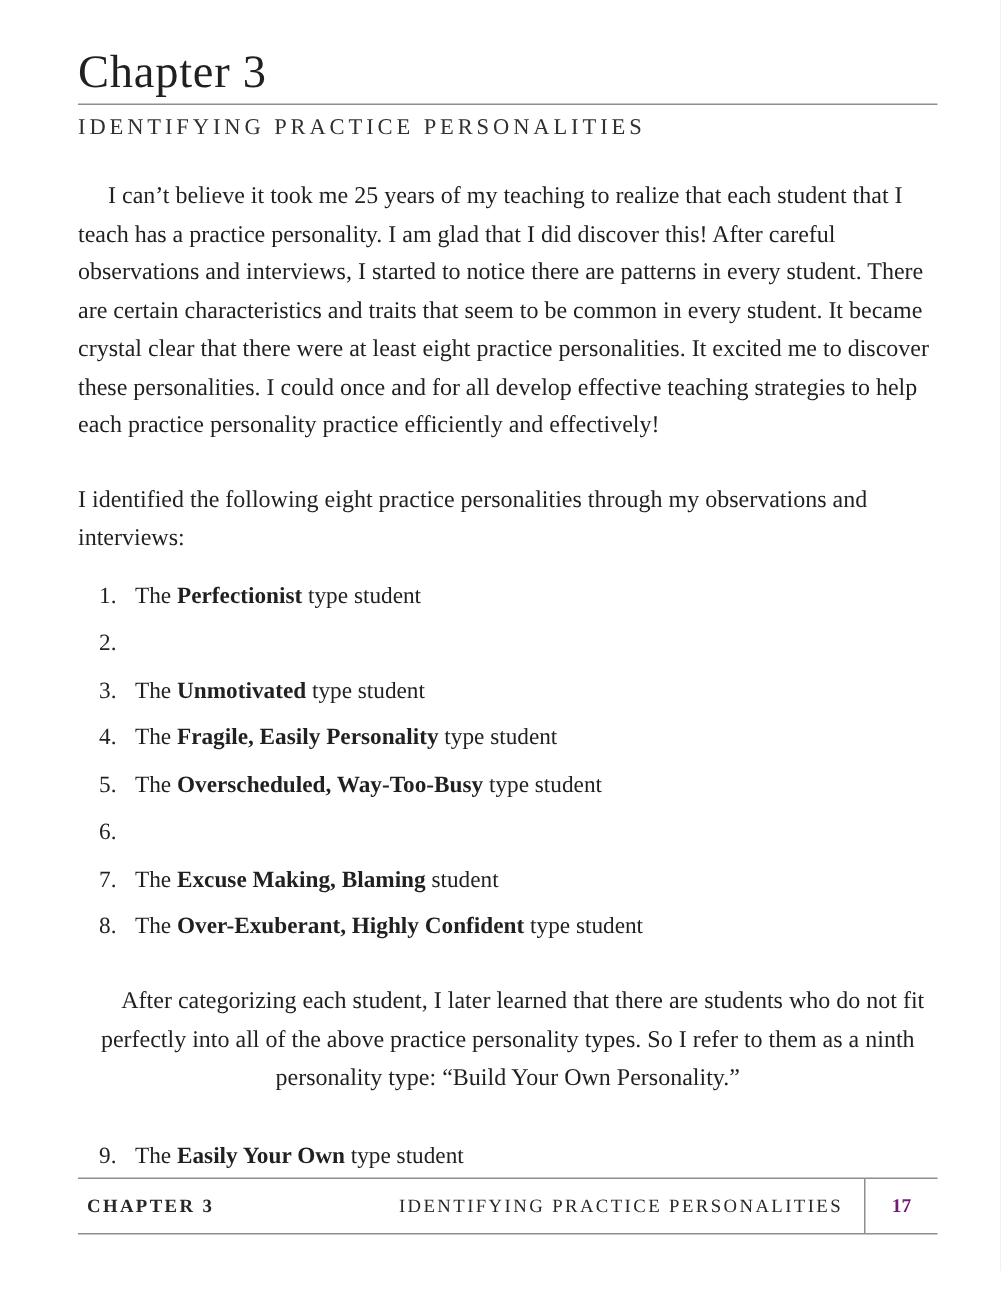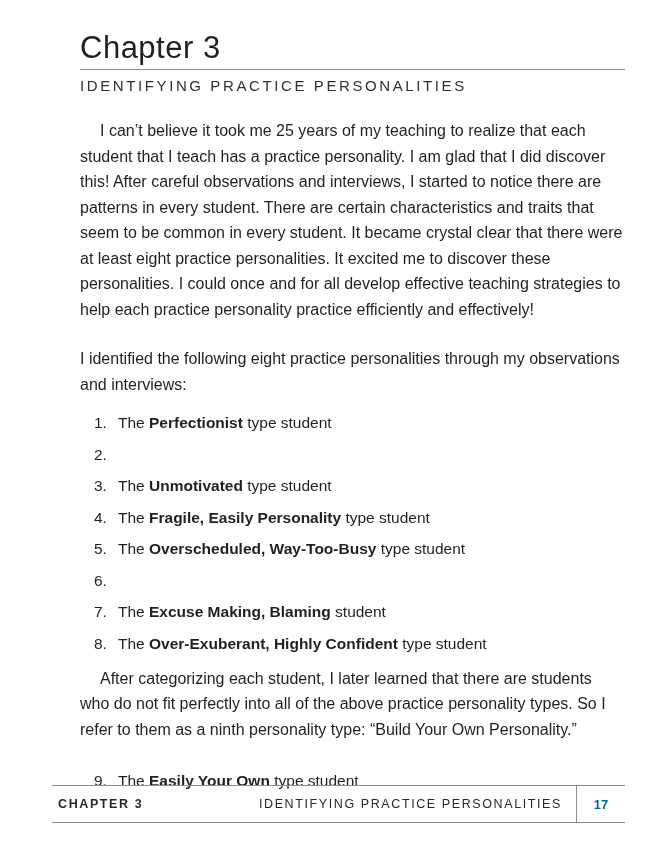--- a/index.html
+++ b/index.html
@@ -2,25 +2,24 @@
 <html><head>
 <meta charset="utf-8">
 <style>
   html, body { margin: 0; padding: 0; background: #e8e8e8; }
   .page {
     position: relative;
     width: 667px;
     height: 864px;
     margin: 0 auto;
     background: #ffffff;
-    font-family: Liberation Sans, sans-serif;
+    font-family: Liberation Serif, serif;
     color: #221f1f;
     overflow: hidden;
     box-sizing: border-box;
-    padding-left: 28px;
   }
   .content {
     padding: 30px 42px 0 52px;
   }
   .chapter-title {
     font-size: 31px;
     font-weight: 400;
     margin: 0;
     letter-spacing: 0.5px;
     line-height: 36px;
@@ -37,21 +36,21 @@
     color: #322f2f;
   }
   .body-para {
     font-size: 16px;
     line-height: 25.5px;
     margin: 0;
   }
   .para-indent { text-indent: 20px; }
   .intro-para { margin-top: 24px; }
   .list-intro { margin-top: 24px; margin-bottom: 15px; }
-  .ninth-para { margin-top: 12px; }
+  .ninth-para { margin-top: 27px; text-align: center; }
   .personality-list {
     margin: 0 0 0 14px;
     padding: 0;
     list-style: none;
   }
   .personality-item {
     display: flex;
     font-size: 15.5px;
     line-height: 21px;
     margin-bottom: 10.5px;
@@ -91,21 +90,21 @@
   .footer-divider {
     width: 1px;
     align-self: stretch;
     background: #8e8e8e;
   }
   .footer-page-number {
     width: 48px;
     text-align: center;
     font-size: 13px;
     font-weight: 700;
-    color: #0369a1;
+    color: #701a75;
   }
 </style>
 </head>
 <body>
 
 <div class="page">
   <div class="content">
 
     <h1 class="chapter-title">Chapter 3</h1>
     <hr class="title-rule">

